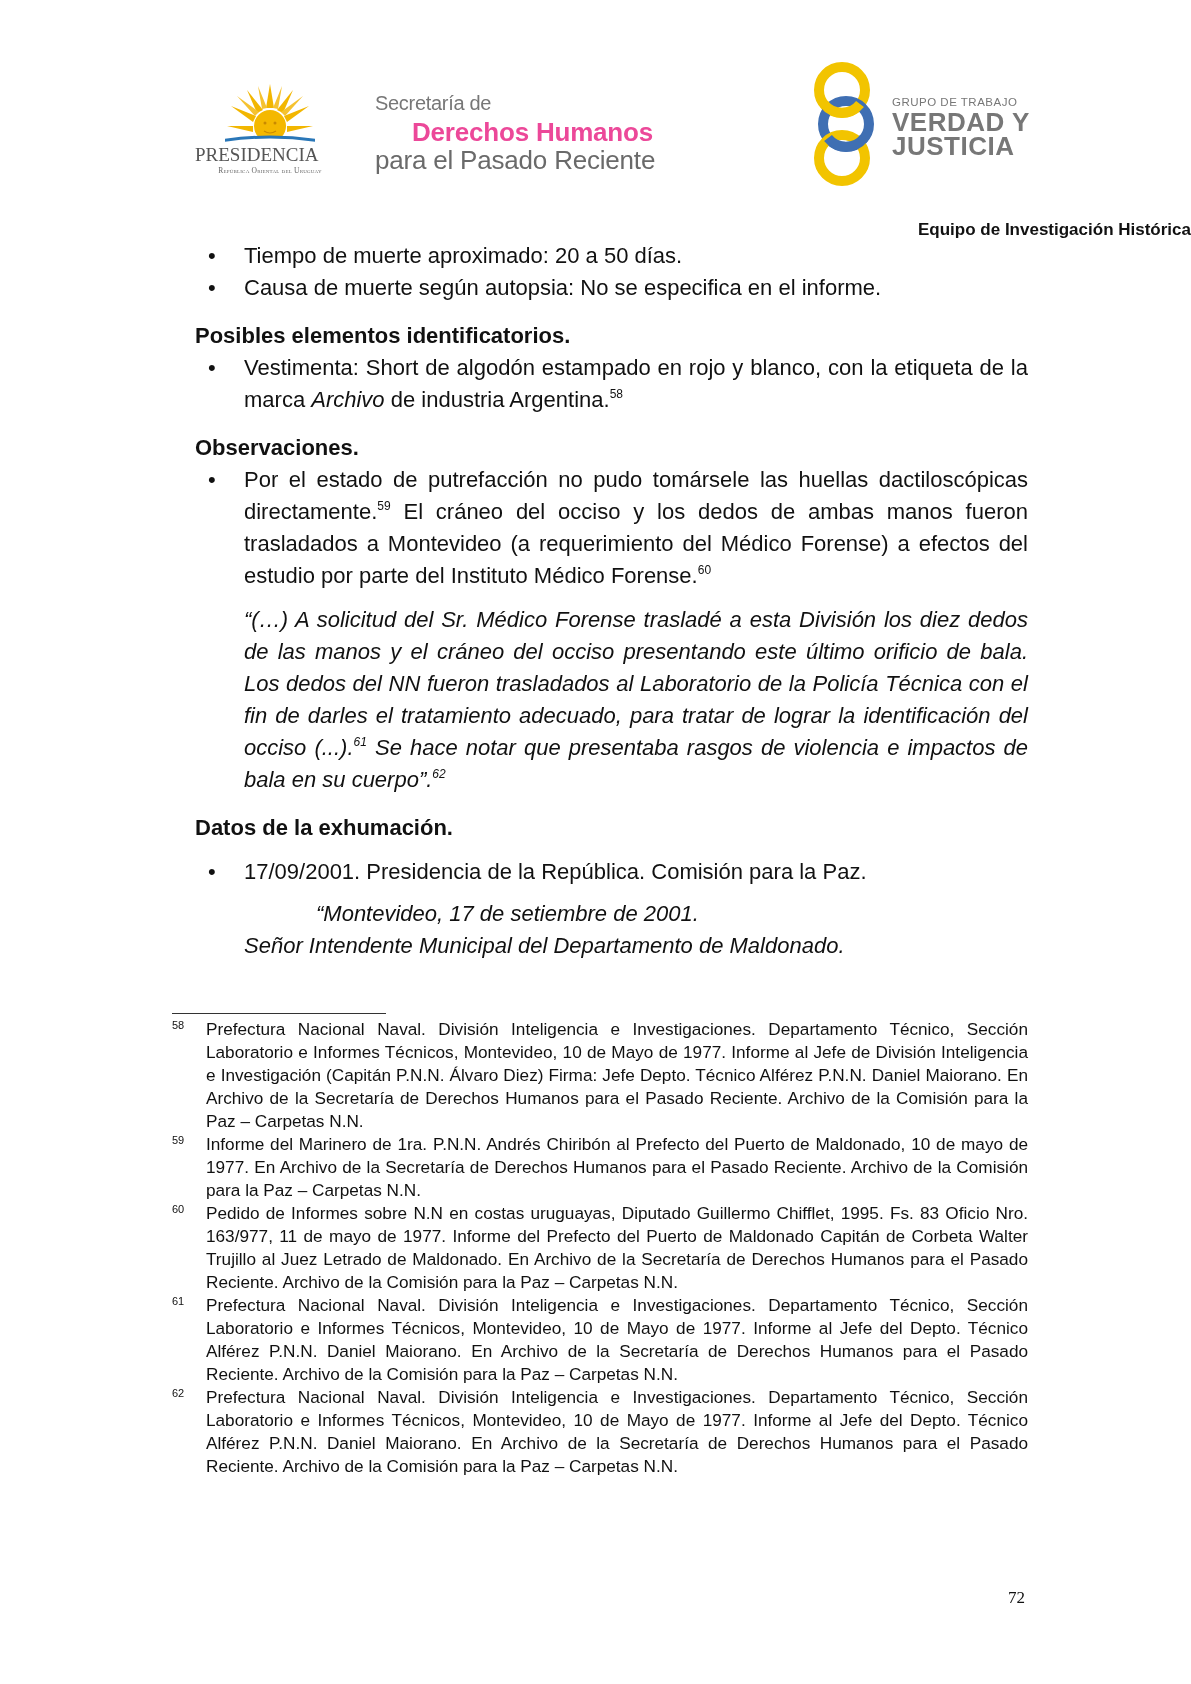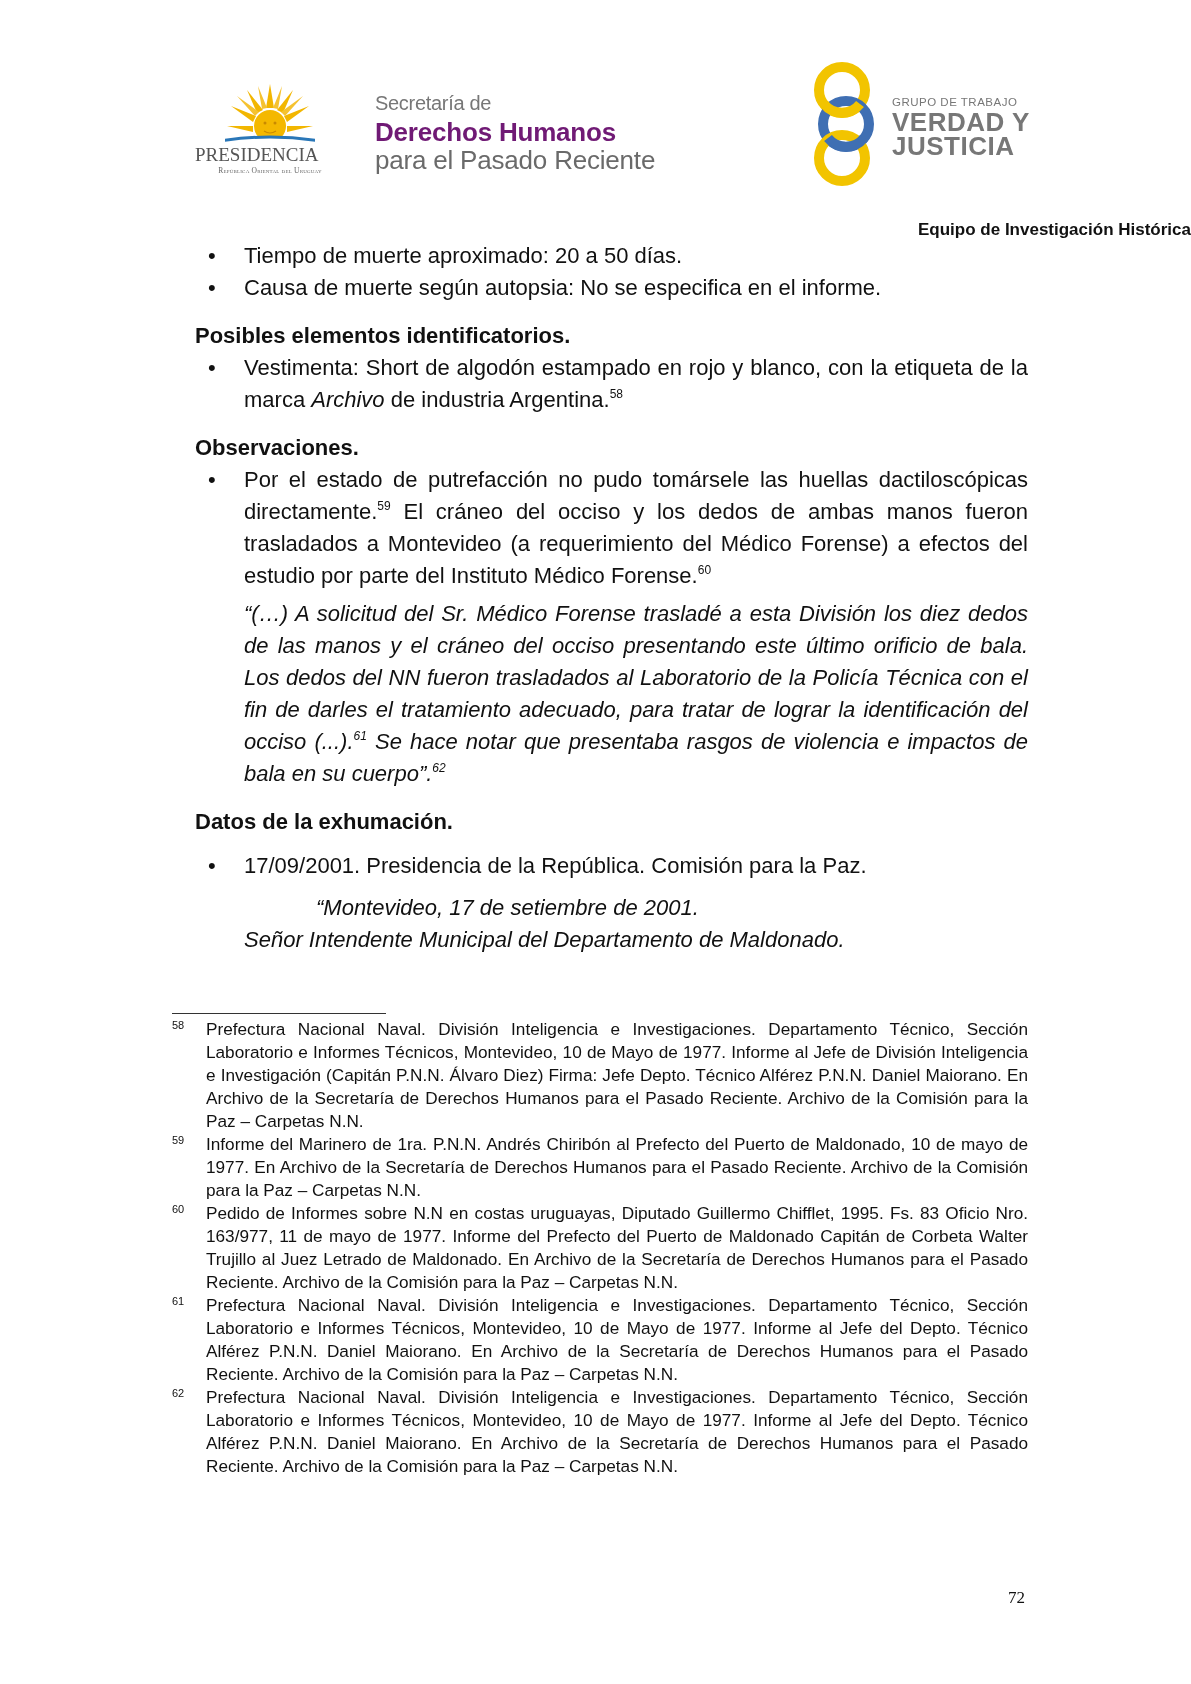--- a/index.html
+++ b/index.html
@@ -71,21 +71,21 @@
       color: #777777;
       line-height: 30px;
       letter-spacing: -0.3px;
     }
     .secretaria .s2, .secretaria .s3 {
       font-size: 26px;
       color: #666666;
       line-height: 28px;
       letter-spacing: -0.2px;
     }
-    .secretaria .s2 { font-weight: bold; color: #701a75; }
+    .secretaria .s2 { font-weight: bold; color: #ec4899; margin-left: 37px; }
     .secretaria .s3 { font-weight: normal; color: #6a6a6a; }
 
     .logo-gtvj {
       position: absolute;
       left: 810px;
       top: 62px;
       width: 240px;
       height: 130px;
     }
     .logo-gtvj .rings {
@@ -152,21 +152,21 @@
     .section-heading {
       font-weight: bold;
       margin-top: 16px;
       margin-bottom: 0;
       margin-left: 23px;
     }
     .quote-block {
       padding-left: 72px;
       font-style: italic;
       text-align: justify;
-      margin-top: 6px;
+      margin-top: 12px;
     }
     sup {
       font-size: 12px;
       line-height: 0;
       vertical-align: super;
       position: relative;
       top: -1px;
     }
     .gap-12 { height: 12px; }
     .letter-line1 {

